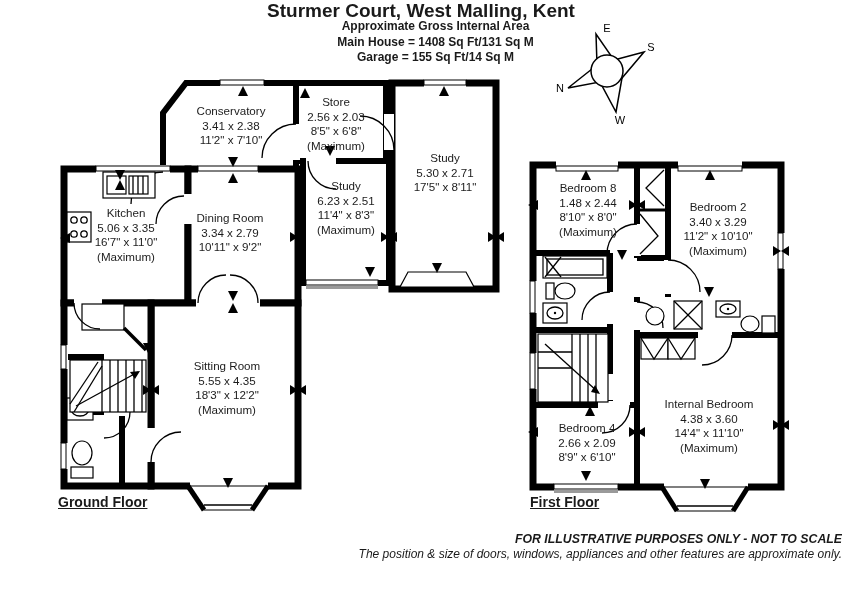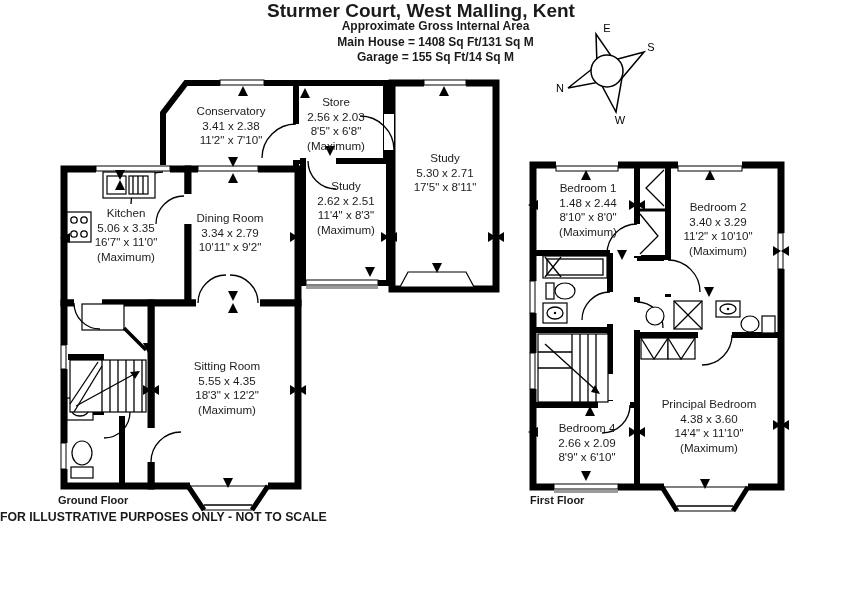--- a/index.html
+++ b/index.html
@@ -3,22 +3,22 @@
 <meta charset="utf-8">
 <style>
   html,body{margin:0;padding:0;background:#fff;}
   #stage{position:relative;width:842px;height:595px;background:#fff;overflow:hidden;
          font-family:"Liberation Sans","DejaVu Sans",sans-serif;color:#1a1a1a;}
   #plan-svg{position:absolute;left:0;top:0;}
   .hdr{position:absolute;left:0;right:0;top:3px;text-align:center;font-weight:bold;}
   .hdr .t1{font-size:19px;line-height:16px;}
   .hdr .t2{font-size:12px;line-height:15.5px;padding-left:29px;}
   .rlabel{position:absolute;text-align:center;font-size:11.6px;line-height:14.6px;color:#1c1c1c;}
-  .floorlabel{position:absolute;font-weight:bold;font-size:11px;}
-  .ftr{position:absolute;left:0;right:0;top:509px;text-align:left;}
+  .floorlabel{position:absolute;font-weight:bold;font-size:14px;text-decoration:underline;}
+  .ftr{position:absolute;left:0;right:0;top:531px;text-align:right;font-style:italic;}
   .ftr .f1{font-weight:bold;font-size:12.3px;line-height:16px;}
   .ftr .f2{font-size:12px;line-height:15.5px;}
   
   .w7{fill:#fff;stroke:#000;stroke-width:7;}
   .w6{fill:#fff;stroke:#000;stroke-width:6;}
   .p5{stroke:#000;stroke-width:6;}
   .p3{stroke:#000;stroke-width:3;}
   .gap{fill:#fff;stroke:none;}
   .win{fill:#fff;stroke:#000;stroke-width:1;}
   .gray{fill:#9a9a9a;stroke:none;}
@@ -325,21 +325,21 @@
       <div>8'5" x 6'8"</div>
       <div>(Maximum)</div>
   </div>
   <div class="rlabel" style="left:393px;top:151px;width:104px">
     <div>Study</div>
       <div>5.30 x 2.71</div>
       <div>17'5" x 8'11"</div>
   </div>
   <div class="rlabel" style="left:300px;top:179px;width:92px">
     <div>Study</div>
-      <div>2.62 x 2.51</div>
+      <div>6.23 x 2.51</div>
       <div>11'4" x 8'3"</div>
       <div>(Maximum)</div>
   </div>
   <div class="rlabel" style="left:66px;top:206px;width:120px">
     <div>Kitchen</div>
       <div>5.06 x 3.35</div>
       <div>16'7" x 11'0"</div>
       <div>(Maximum)</div>
   </div>
   <div class="rlabel" style="left:172px;top:211px;width:116px">
@@ -347,43 +347,44 @@
       <div>3.34 x 2.79</div>
       <div>10'11" x 9'2"</div>
   </div>
   <div class="rlabel" style="left:166px;top:359px;width:122px">
     <div>Sitting Room</div>
       <div>5.55 x 4.35</div>
       <div>18'3" x 12'2"</div>
       <div>(Maximum)</div>
   </div>
   <div class="rlabel" style="left:538px;top:181px;width:100px">
-    <div>Bedroom 1</div>
+    <div>Bedroom 8</div>
       <div>1.48 x 2.44</div>
       <div>8'10" x 8'0"</div>
       <div>(Maximum)</div>
   </div>
   <div class="rlabel" style="left:656px;top:200px;width:124px">
     <div>Bedroom 2</div>
       <div>3.40 x 3.29</div>
       <div>11'2" x 10'10"</div>
       <div>(Maximum)</div>
   </div>
   <div class="rlabel" style="left:534px;top:421px;width:106px">
     <div>Bedroom 4</div>
       <div>2.66 x 2.09</div>
       <div>8'9" x 6'10"</div>
   </div>
   <div class="rlabel" style="left:638px;top:397px;width:142px">
-    <div>Principal Bedroom</div>
+    <div>Internal Bedroom</div>
       <div>4.38 x 3.60</div>
       <div>14'4" x 11'10"</div>
       <div>(Maximum)</div>
   </div>
 
   <div class="floorlabel" style="left:58px;top:494px">Ground Floor</div>
   <div class="floorlabel" style="left:530px;top:494px">First Floor</div>
 
   <div class="ftr">
     <div class="f1">FOR ILLUSTRATIVE PURPOSES ONLY - NOT TO SCALE</div>
+    <div class="f2">The position &amp; size of doors, windows, appliances and other features are approximate only.</div>
   </div>
 
 </div>
 
 </body></html>

